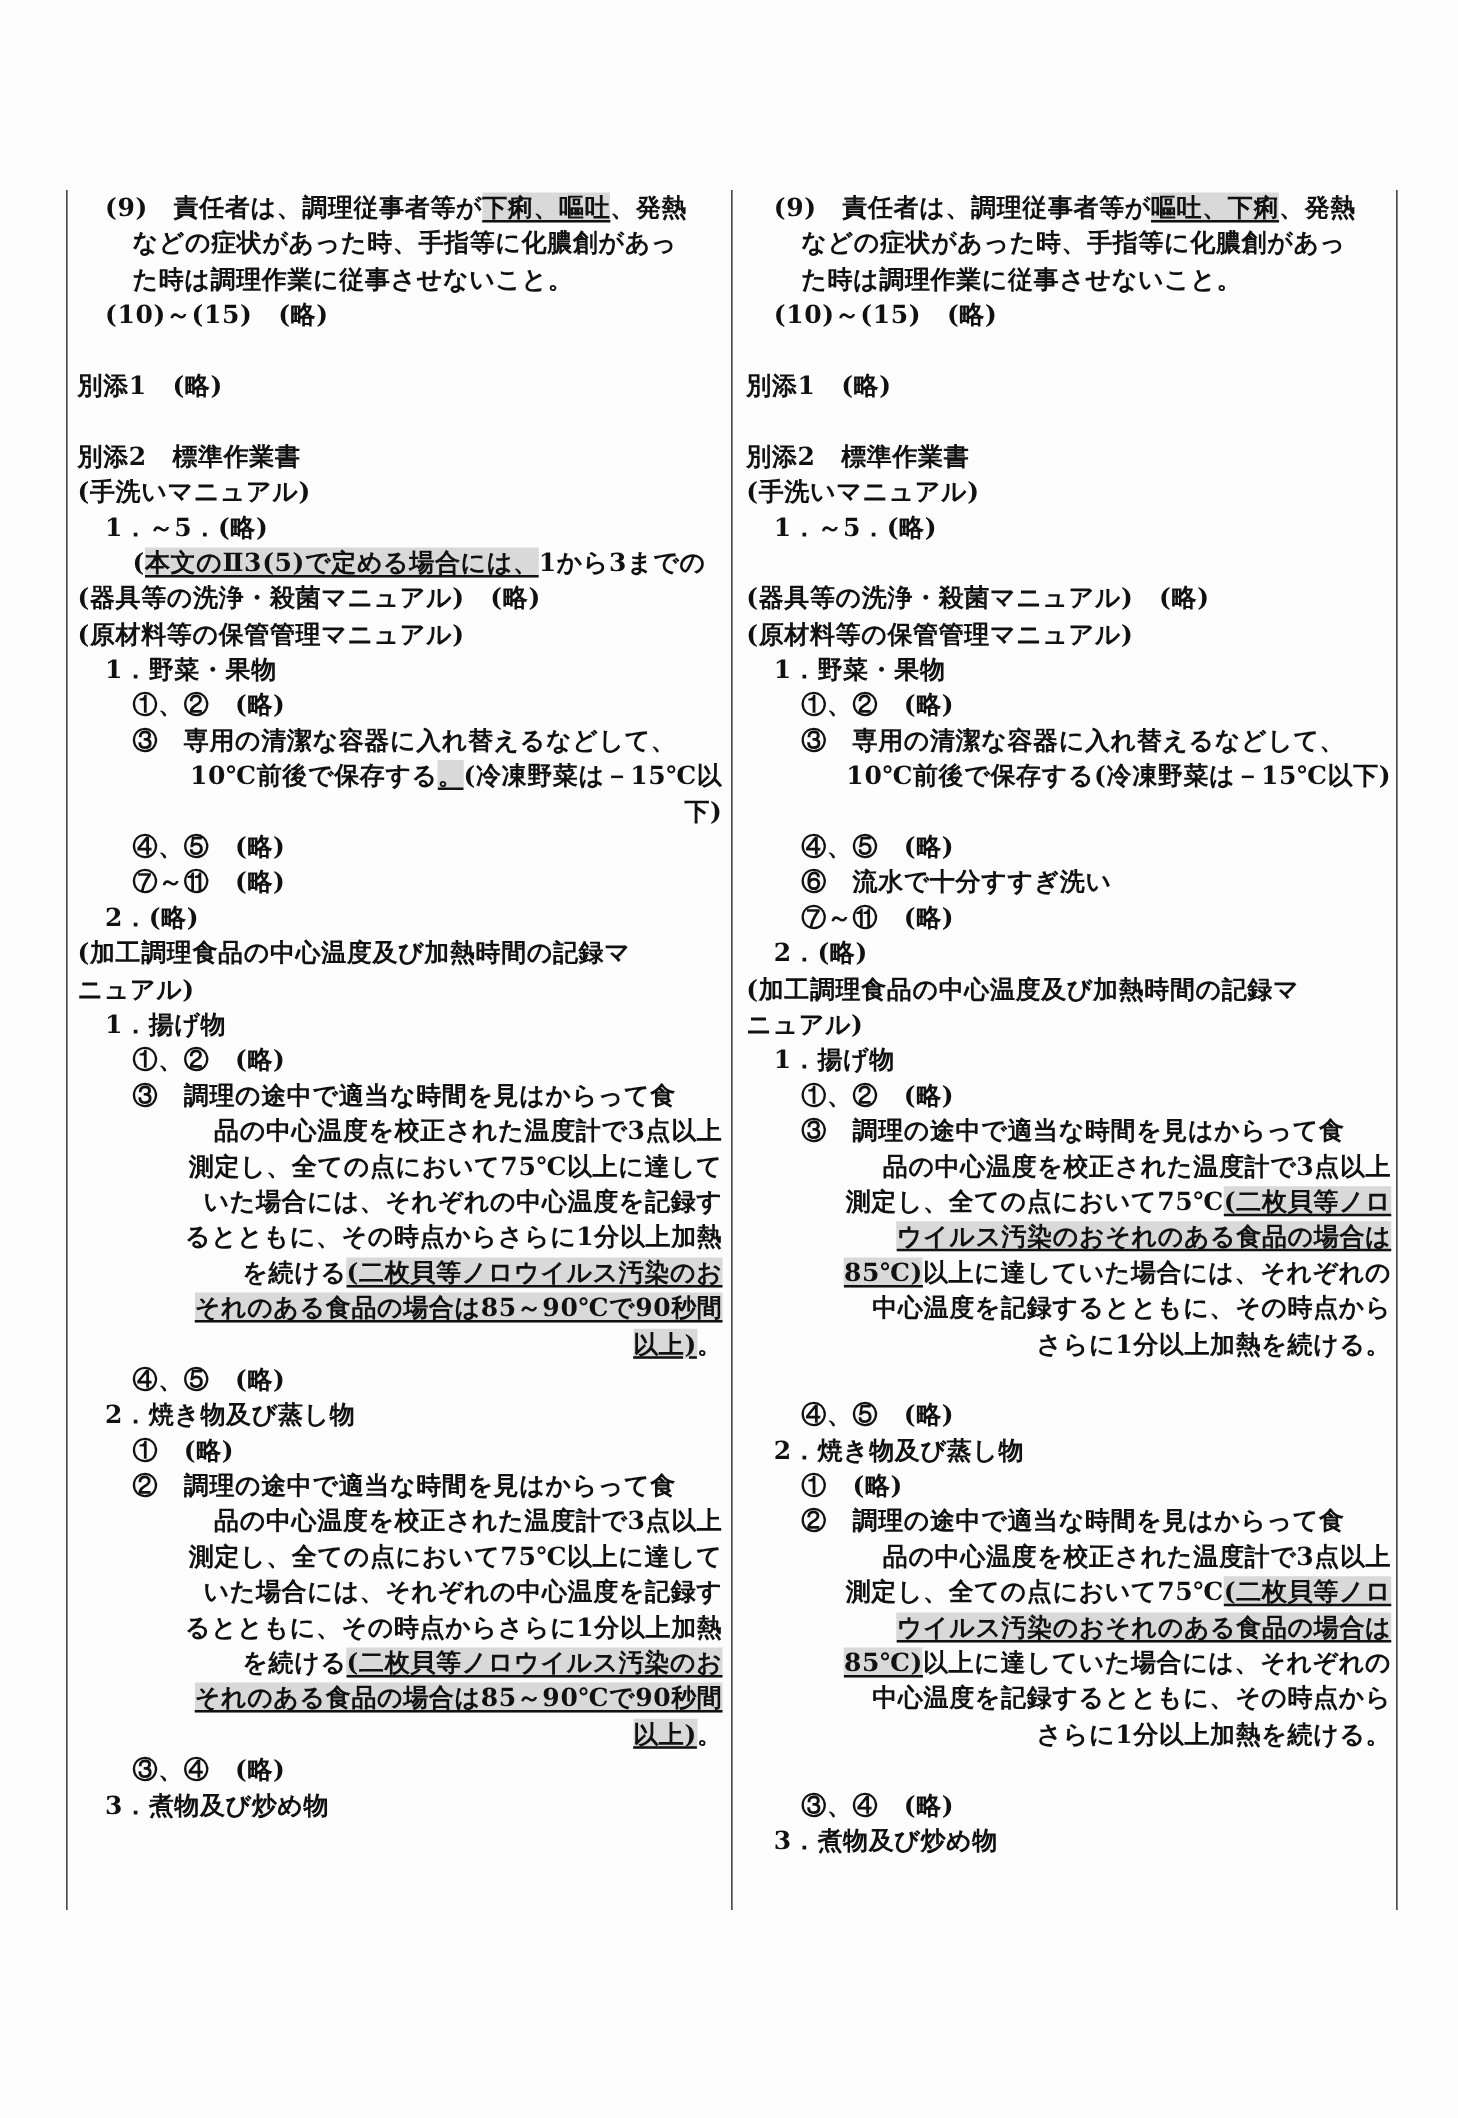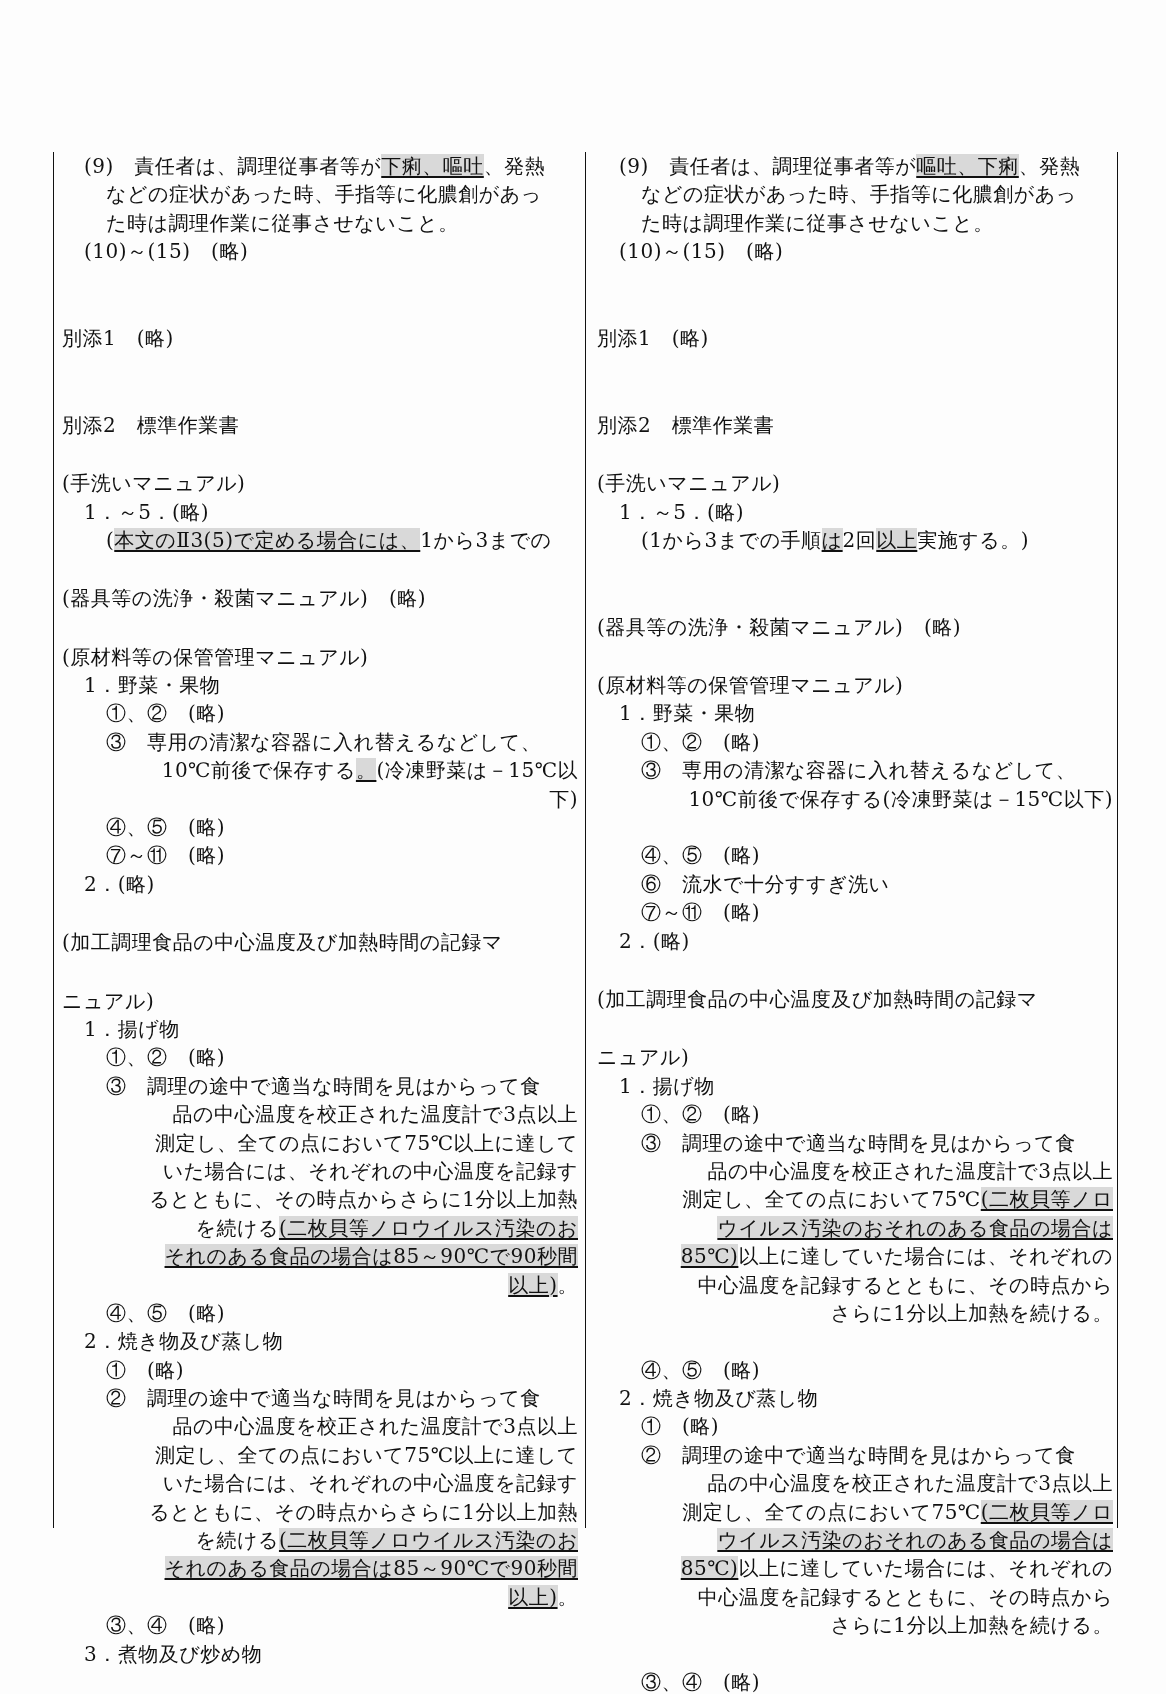--- a/index.html
+++ b/index.html
@@ -1,24 +1,24 @@
 <!DOCTYPE html>
 <html><head>
 <meta charset="utf-8">
 <style>
   html, body { margin:0; padding:0; background:#ffffff; }
   body { width:1166px; height:1694px; position:relative; overflow:hidden;
          font-family: "DejaVu Serif", "Liberation Serif", serif; color:#111; }
-  .page { position:absolute; left:0; top:0; width:1166px; height:1694px; background:#fdfdfd; }
+  .page { position:absolute; left:0; top:0; width:1166px; height:1694px; background:#fdfdfd;font-weight:bold; }
   .rule { position:absolute; top:152px; height:1376px; width:1px; background:#111; }
   .col { position:absolute; top:152px; width:516px; }
   .col-left { left:62px; }
   .col-right { left:597px; }
   .ln { height:28.4px; line-height:28.4px; font-size:20px; white-space:nowrap; letter-spacing:0.5px; }
-  .i0 { padding-left:0;margin-top:30px; }
+  .i0 { padding-left:0; }
   .i1 { padding-left:22px; }
   .i2 { padding-left:44px; }
   .i3 { padding-left:66px;text-align:right; }
   .hl { background:#d9d9d9; text-decoration:underline; text-decoration-thickness:2px; text-underline-offset:3px; }
   .blank { height:28.4px; }
 </style>
 </head>
 <body>
 
 <div class="page">
@@ -78,21 +78,20 @@
       <div class="ln i1"><span>(9)　責任者は、調理従事者等が</span><span class="hl">嘔吐、下痢</span><span>、発熱</span></div>
       <div class="ln i2"><span>などの症状があった時、手指等に化膿創があっ</span></div>
       <div class="ln i2"><span>た時は調理作業に従事させないこと。</span></div>
       <div class="ln i1"><span>(10)～(15)　(略)</span></div>
       <div class="blank"></div>
       <div class="ln i0"><span>別添1　(略)</span></div>
       <div class="blank"></div>
       <div class="ln i0"><span>別添2　標準作業書</span></div>
       <div class="ln i0"><span>(手洗いマニュアル)</span></div>
       <div class="ln i1"><span>1．～5．(略)</span></div>
-      <div class="ln i2"><span>(1から3までの手順</span><span class="hl">は</span><span>2回</span><span class="hl">以上</span><span>実施する。)</span></div>
       <div class="blank"></div>
       <div class="ln i0"><span>(器具等の洗浄・殺菌マニュアル)　(略)</span></div>
       <div class="ln i0"><span>(原材料等の保管管理マニュアル)</span></div>
       <div class="ln i1"><span>1．野菜・果物</span></div>
       <div class="ln i2"><span>①、②　(略)</span></div>
       <div class="ln i2"><span>③　専用の清潔な容器に入れ替えるなどして、</span></div>
       <div class="ln i3"><span>10℃前後で保存する(冷凍野菜は－15℃以下)</span></div>
       <div class="blank"></div>
       <div class="ln i2"><span>④、⑤　(略)</span></div>
       <div class="ln i2"><span>⑥　流水で十分すすぎ洗い</span></div>

